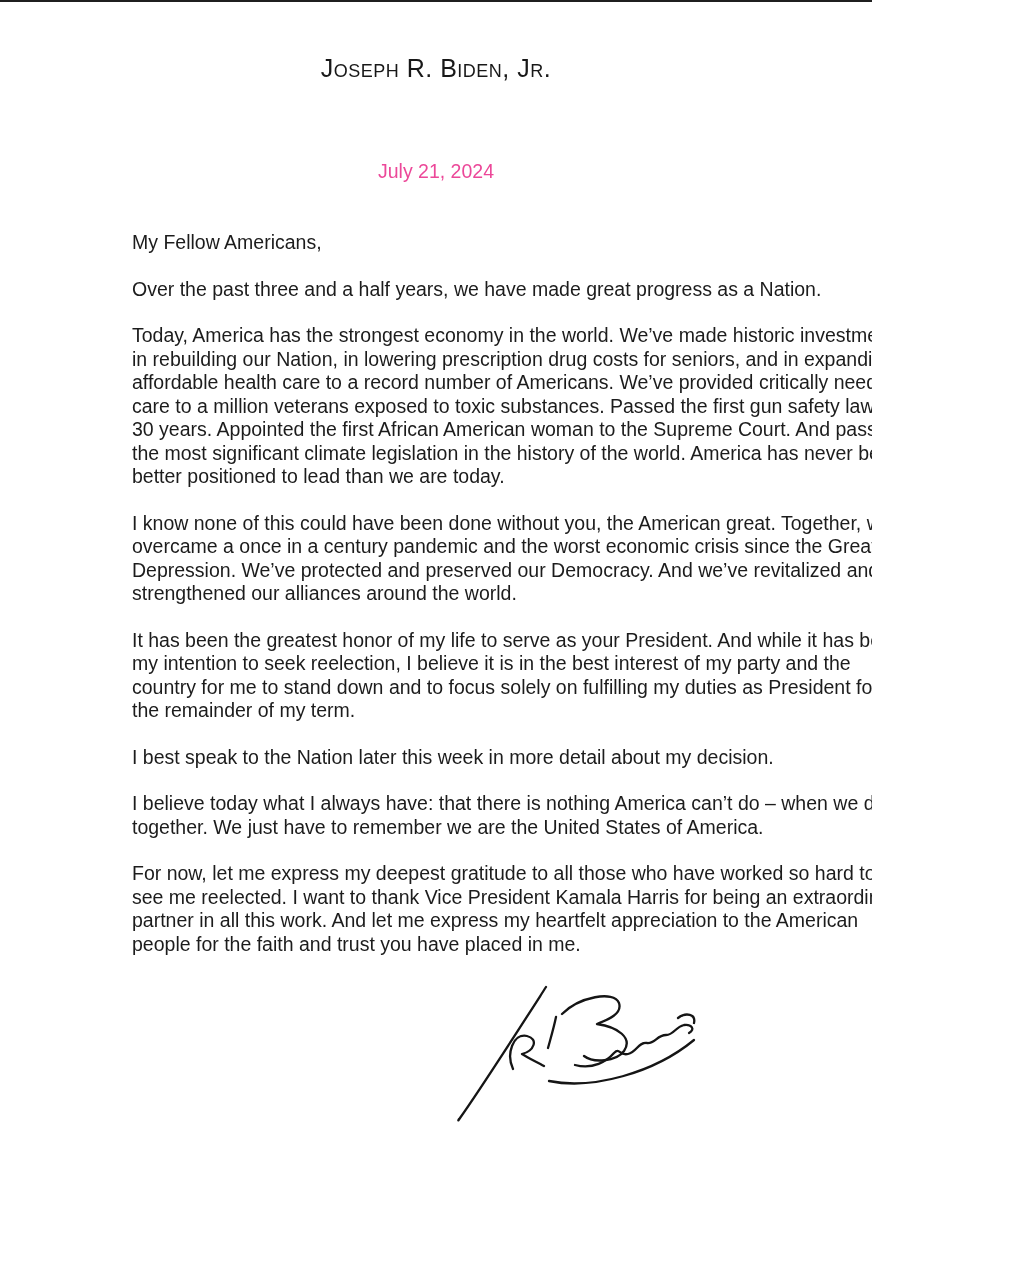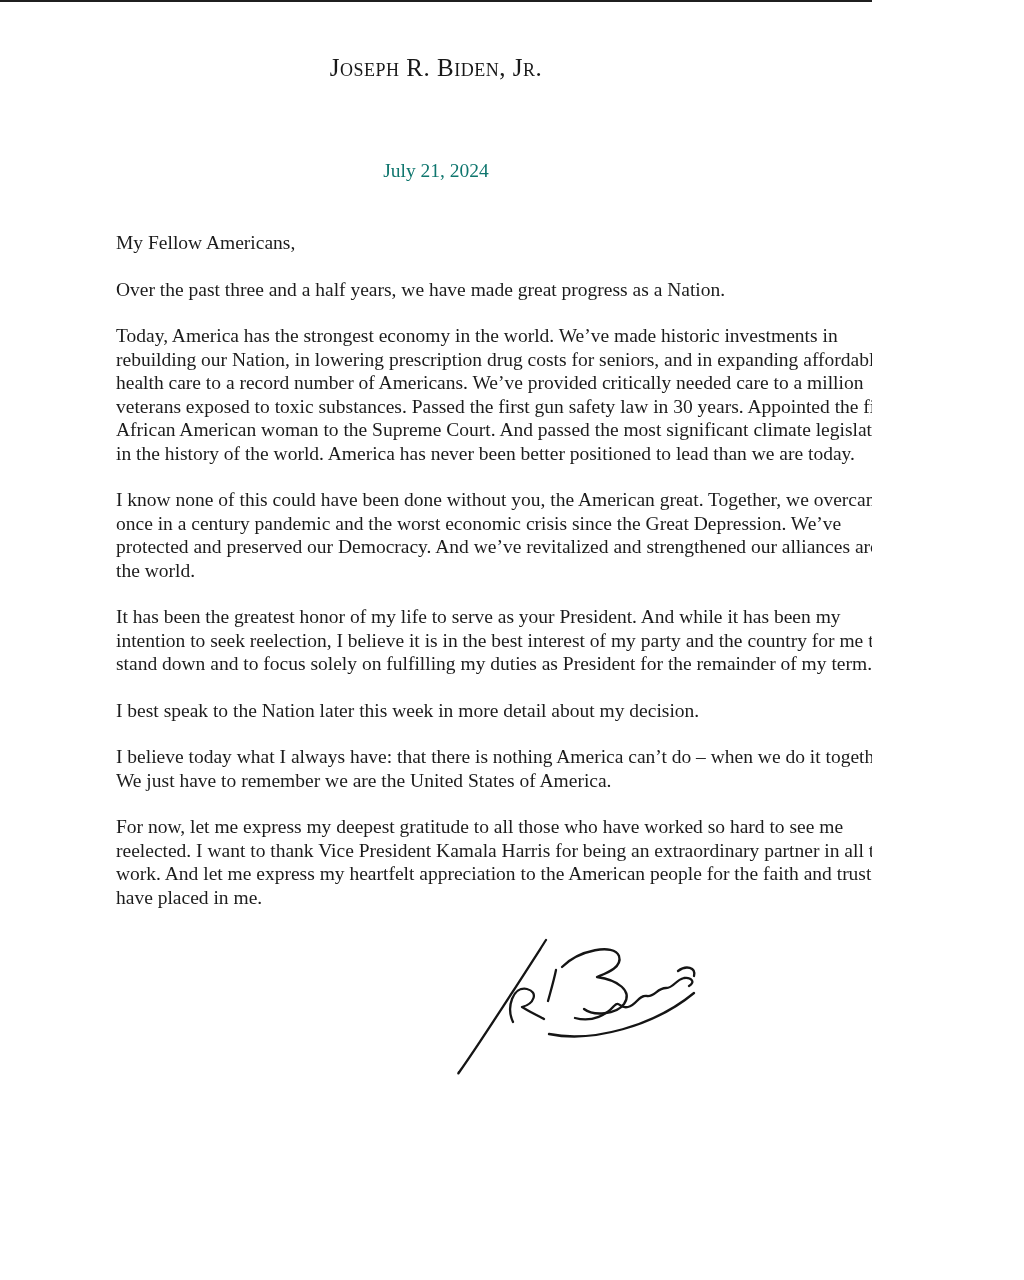--- a/index.html
+++ b/index.html
@@ -5,21 +5,21 @@
   html, body {
     margin: 0;
     padding: 0;
     background: #ffffff;
   }
   .page {
     position: relative;
     width: 872px;
     height: 1280px;
     background: #ffffff;
-    font-family: Liberation Serif, serif;
+    font-family: Liberation Sans, sans-serif;
     color: #1c1c1c;
     overflow: hidden;
   }
   .top-edge {
     position: absolute;
     top: 0; left: 0;
     width: 100%;
     height: 2px;
     background: #1f1f1f;
   }
@@ -43,34 +43,34 @@
     font-weight: 500;
     color: #181818;
   }
   .date-line {
     position: absolute;
     top: 160px;
     left: 0;
     width: 100%;
     text-align: center;
     font-size: 19.5px;
-    color: #0f766e;
+    color: #ec4899;
   }
   .body-text {
     position: absolute;
     top: 231px;
     left: 116px;
     width: 795px;
     font-size: 19.5px;
     line-height: 23.5px;
     text-align: left;
     color: #1c1c1c;
   }
   .body-text p {
-    margin: 0 0 23px 0;
+    margin: 0 0 23px 16px;
   }
   .signature-wrap {
     margin-left: 312px;
     margin-top: -8px;
     width: 320px;
     height: 155px;
   }
   .signature-wrap svg {
     display: block;
     width: 320px;

